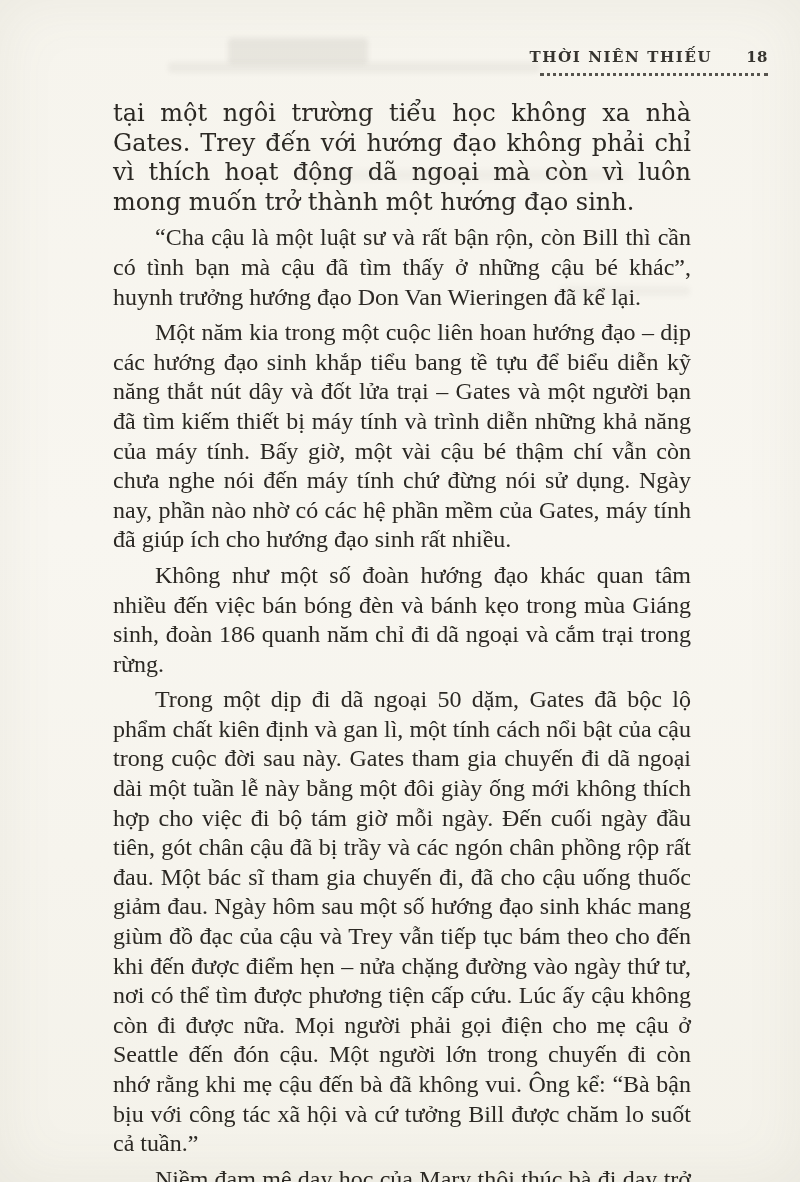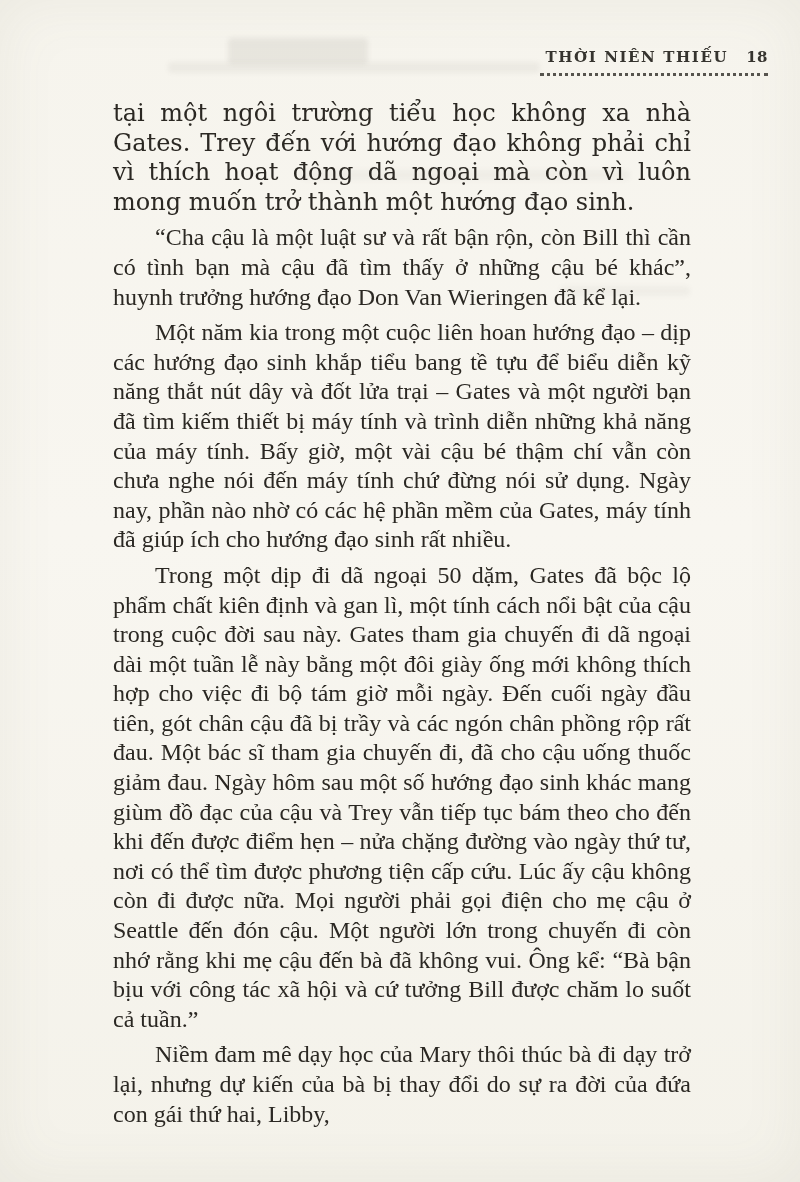--- a/index.html
+++ b/index.html
@@ -25,21 +25,21 @@
     right: 32px;
     text-align: right;
     color: #36342f;
   }
   .header-line {
     font-size: 15px;
     font-weight: bold;
     letter-spacing: 1.6px;
     white-space: nowrap;
   }
-  .running-title { margin-right: 18px; }
+  .running-title { margin-right: 34px; }
   .page-number  { letter-spacing: 0.5px; }
   .dotted-rule {
     width: 228px;
     height: 0;
     border-bottom: 3px dotted #56544e;
     margin: 7px 0 0 auto;
   }
 
   
   .body-text {
@@ -89,17 +89,18 @@
     <div class="header-line">
       <span class="running-title">THỜI NIÊN THIẾU</span><span class="page-number">18</span>
     </div>
     <div class="dotted-rule"></div>
   </header>
 
   <main class="body-text">
     <p>tại một ngôi trường tiểu học không xa nhà Gates. Trey đến với hướng đạo không phải chỉ vì thích hoạt động dã ngoại mà còn vì luôn mong muốn trở thành một hướng đạo sinh.</p>
     <p class="indent">“Cha cậu là một luật sư và rất bận rộn, còn Bill thì cần có tình bạn mà cậu đã tìm thấy ở những cậu bé khác”, huynh trưởng hướng đạo Don Van Wieringen đã kể lại.</p>
     <p class="indent">Một năm kia trong một cuộc liên hoan hướng đạo – dịp các hướng đạo sinh khắp tiểu bang tề tựu để biểu diễn kỹ năng thắt nút dây và đốt lửa trại – Gates và một người bạn đã tìm kiếm thiết bị máy tính và trình diễn những khả năng của máy tính. Bấy giờ, một vài cậu bé thậm chí vẫn còn chưa nghe nói đến máy tính chứ đừng nói sử dụng. Ngày nay, phần nào nhờ có các hệ phần mềm của Gates, máy tính đã giúp ích cho hướng đạo sinh rất nhiều.</p>
+    <p class="indent">Không như một số đoàn hướng đạo khác quan tâm nhiều đến việc bán bóng đèn và bánh kẹo trong mùa Giáng sinh, đoàn 186 quanh năm chỉ đi dã ngoại và cắm trại trong rừng.</p>
     <p class="indent">Trong một dịp đi dã ngoại 50 dặm, Gates đã bộc lộ phẩm chất kiên định và gan lì, một tính cách nổi bật của cậu trong cuộc đời sau này. Gates tham gia chuyến đi dã ngoại dài một tuần lễ này bằng một đôi giày ống mới không thích hợp cho việc đi bộ tám giờ mỗi ngày. Đến cuối ngày đầu tiên, gót chân cậu đã bị trầy và các ngón chân phồng rộp rất đau. Một bác sĩ tham gia chuyến đi, đã cho cậu uống thuốc giảm đau. Ngày hôm sau một số hướng đạo sinh khác mang giùm đồ đạc của cậu và Trey vẫn tiếp tục bám theo cho đến khi đến được điểm hẹn – nửa chặng đường vào ngày thứ tư, nơi có thể tìm được phương tiện cấp cứu. Lúc ấy cậu không còn đi được nữa. Mọi người phải gọi điện cho mẹ cậu ở Seattle đến đón cậu. Một người lớn trong chuyến đi còn nhớ rằng khi mẹ cậu đến bà đã không vui. Ông kể: “Bà bận bịu với công tác xã hội và cứ tưởng Bill được chăm lo suốt cả tuần.”</p>
     <p class="indent">Niềm đam mê dạy học của Mary thôi thúc bà đi dạy trở lại, nhưng dự kiến của bà bị thay đổi do sự ra đời của đứa con gái thứ hai, Libby,</p>
   </main>
 
 </div>
 
 </body></html>

